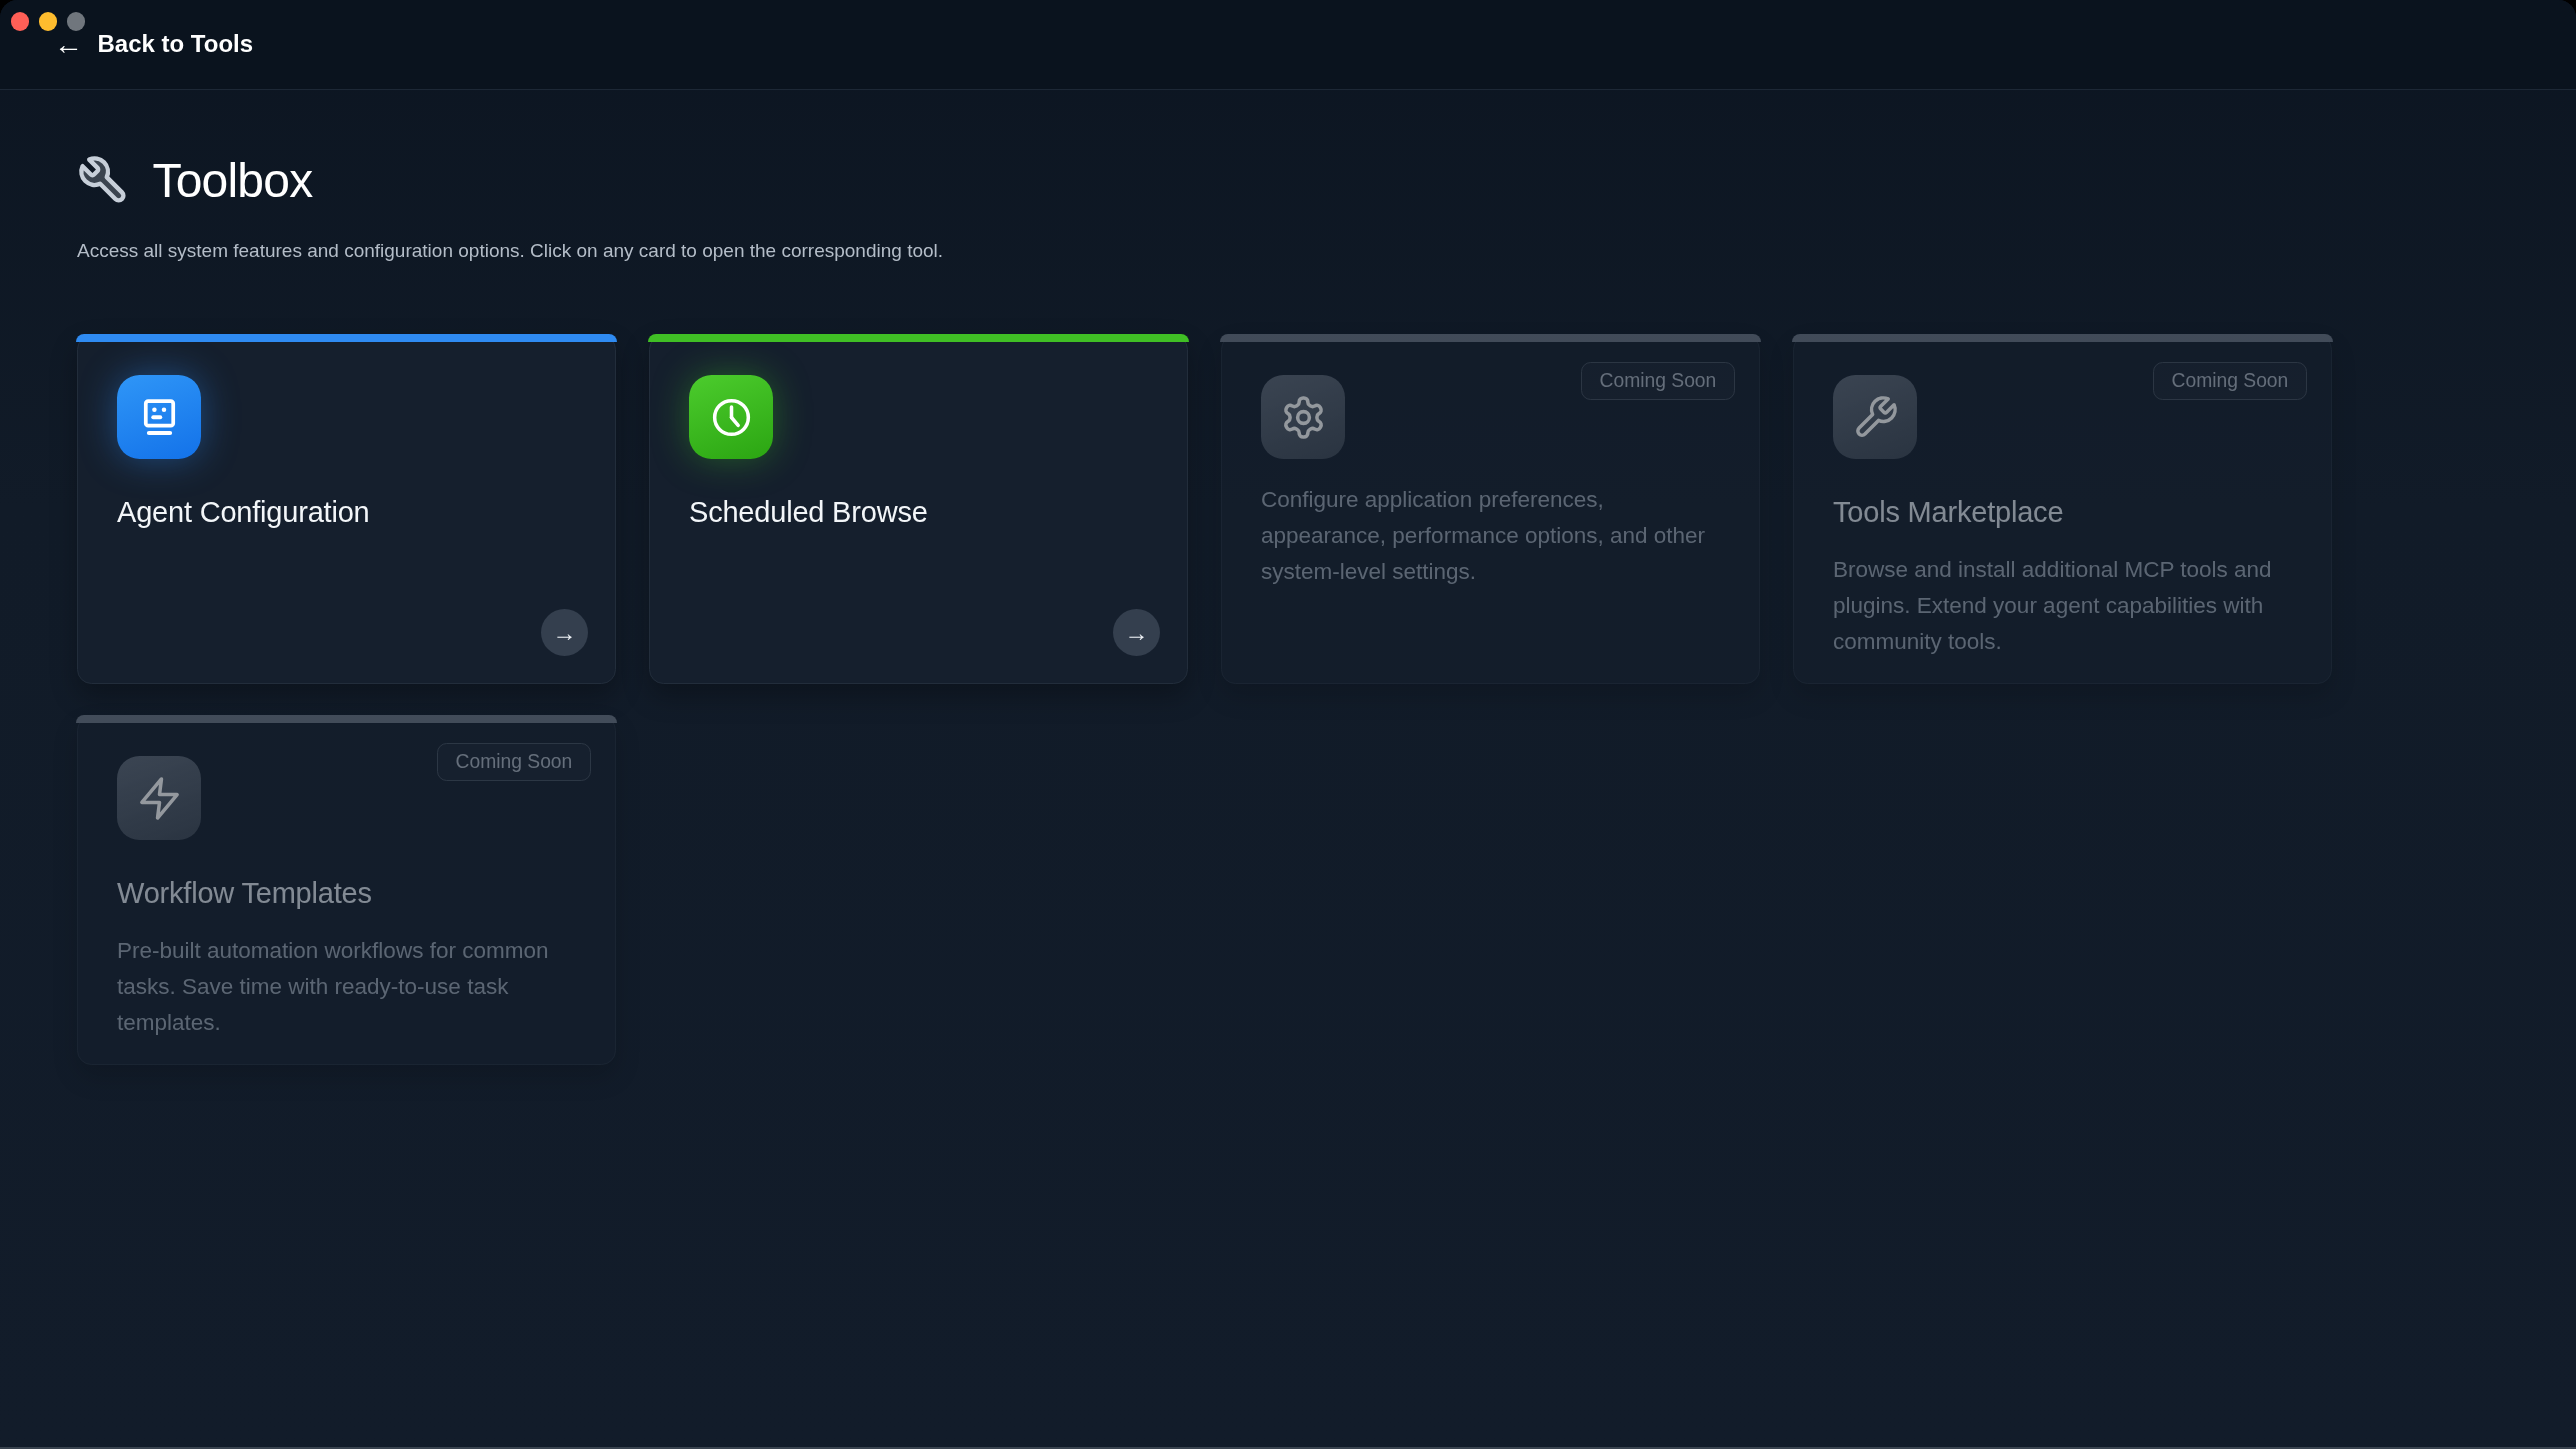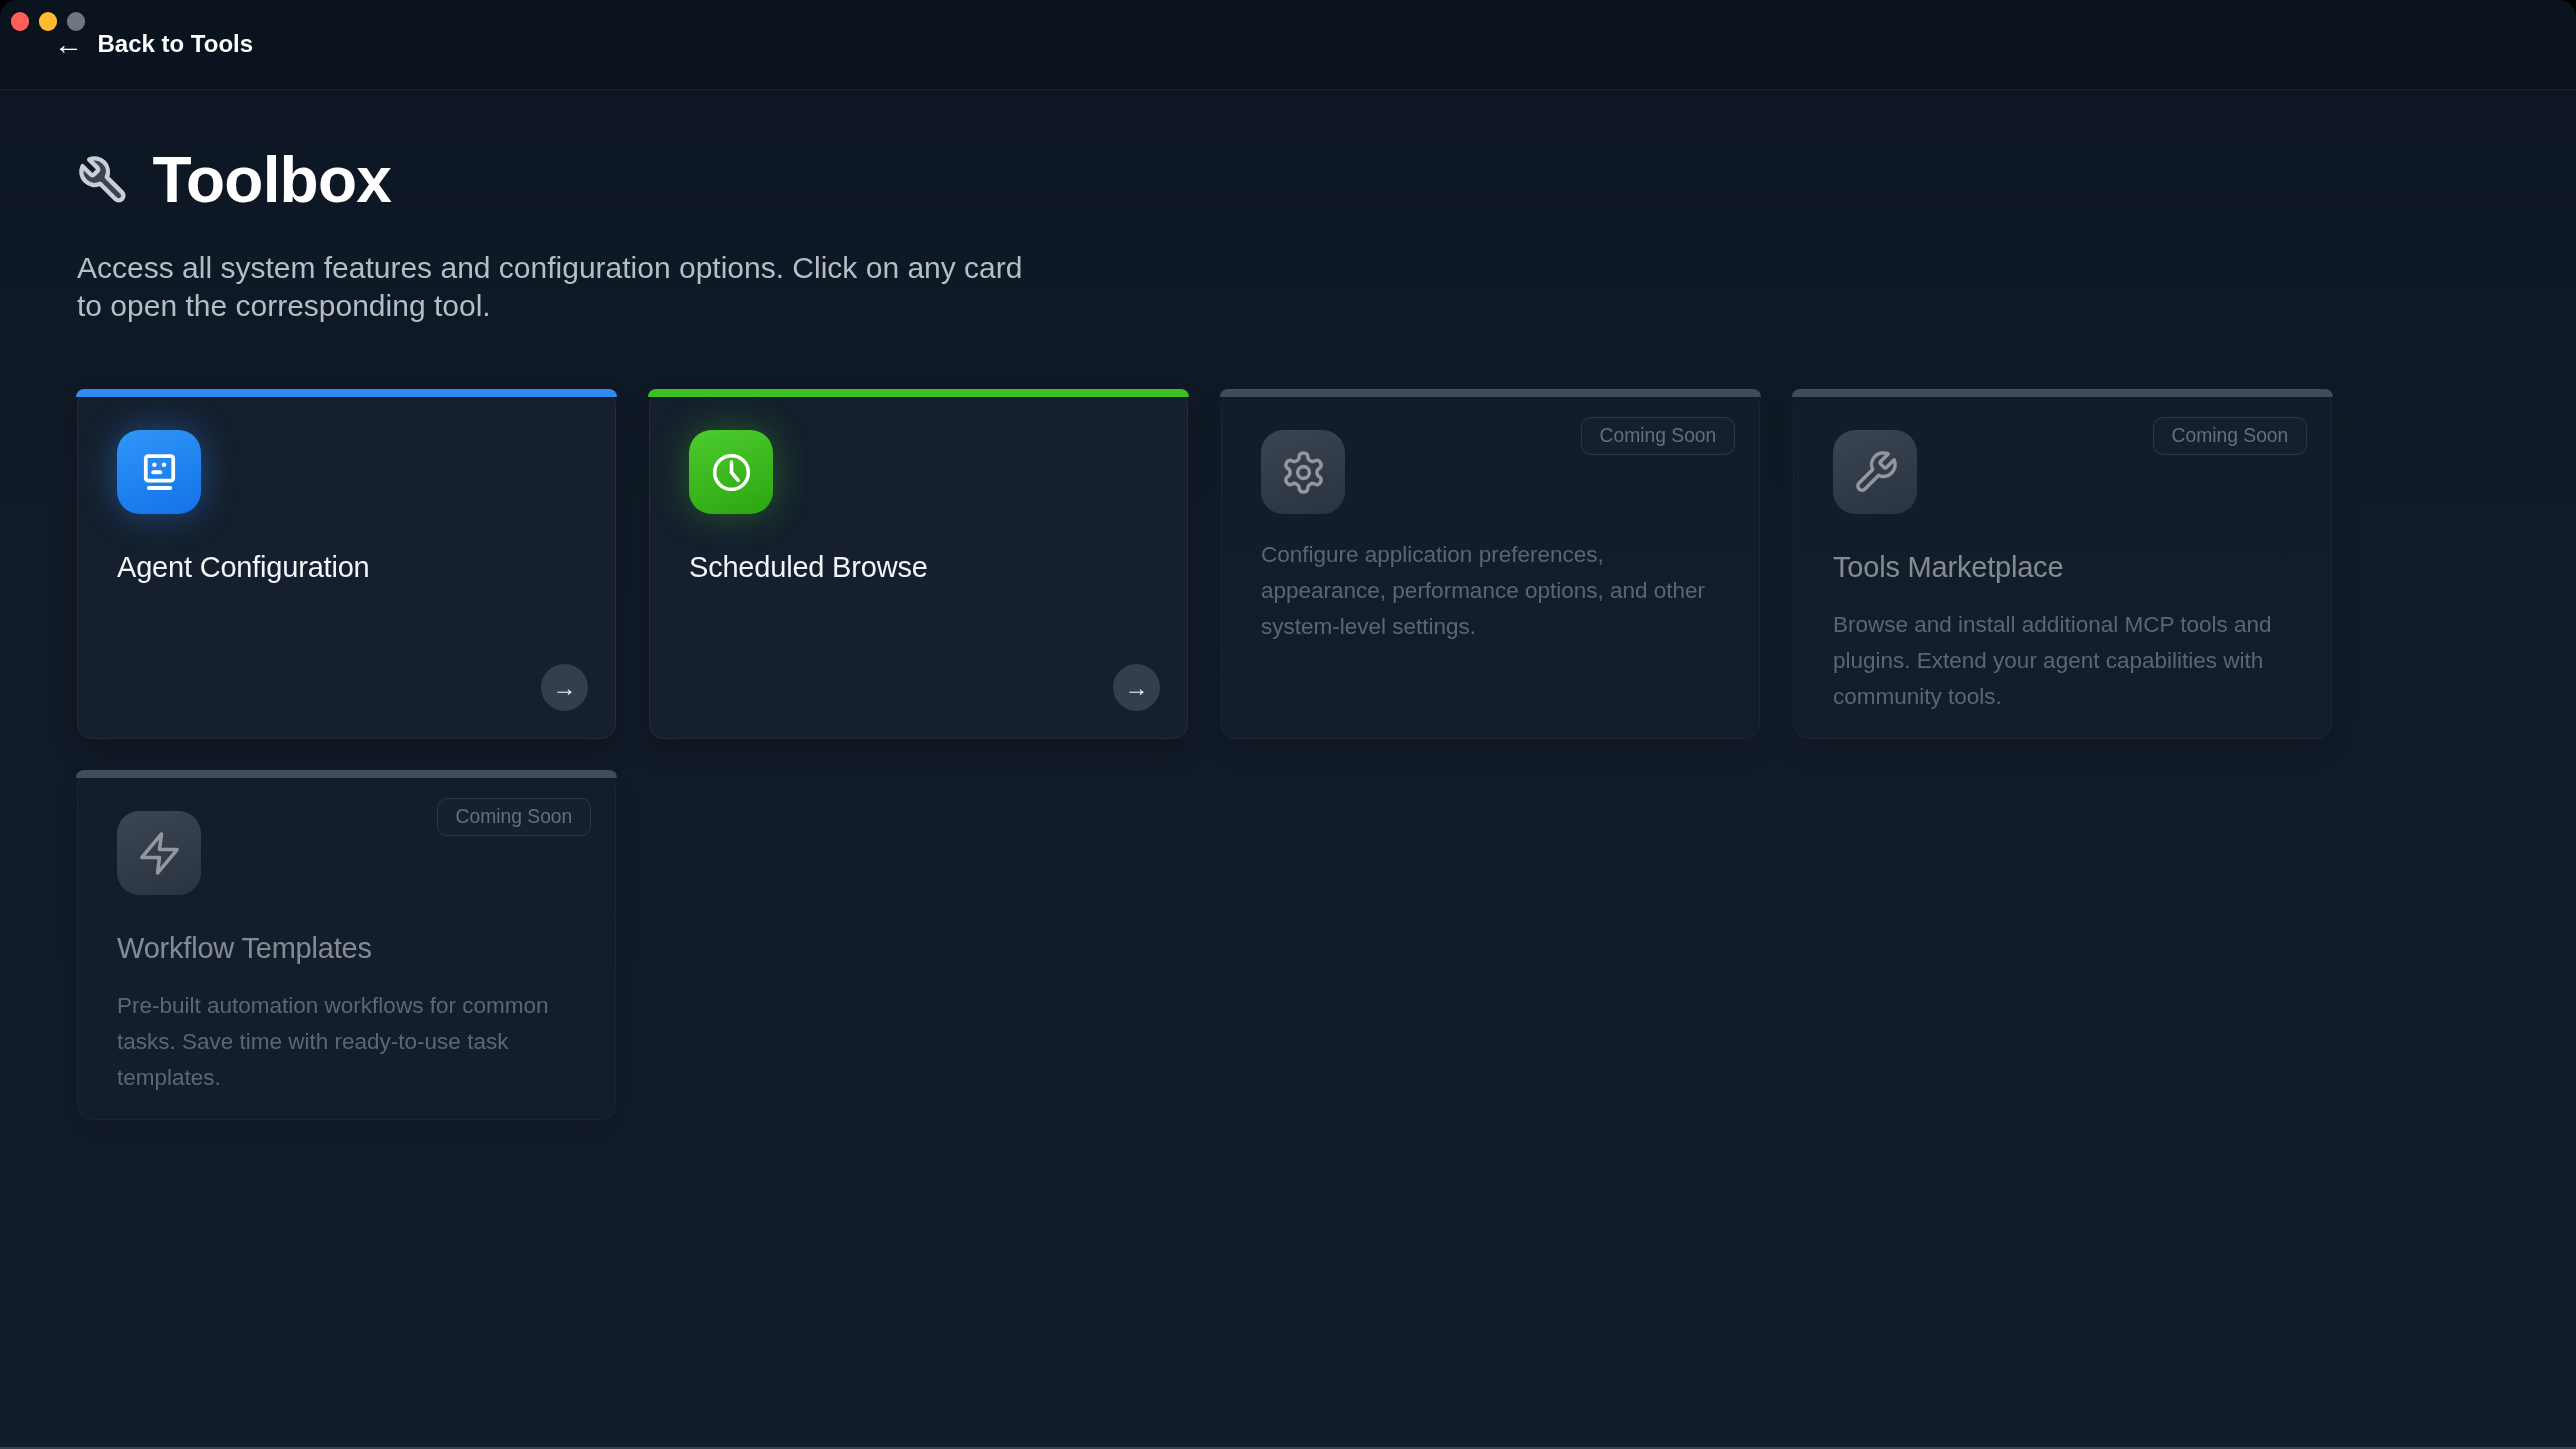--- a/index.html
+++ b/index.html
@@ -21,22 +21,22 @@
   .light.gray{background:#70767d;}
   .back{
     position:absolute;top:29px;left:48px;display:flex;align-items:center;gap:14.5px;
     color:#ffffff;font-size:24px;font-weight:700;cursor:pointer;background:none;border:none;
     font-family:"Liberation Sans",sans-serif;
   }
   .back .arrow{font-size:29px;font-weight:400;line-height:24px;}
   
   .main{padding:0 77px;}
   .page-title-row{display:flex;align-items:center;gap:22.5px;margin-top:60px;}
-  .page-title-row h1{margin:0;font-size:64px;line-height:61px;font-weight:700;color:#ffffff;letter-spacing:-0.8px;}
-  .subtitle{margin:38px 0 0;font-size:30px;line-height:38px;color:#b4bdc8;max-width:958px;}
+  .page-title-row h1{margin:0;font-size:48px;line-height:61px;font-weight:400;color:#ffffff;letter-spacing:-0.8px;}
+  .subtitle{margin:21px 0 0;font-size:19px;line-height:38px;color:#b4bdc8;max-width:958px;}
   
   .grid{margin-top:65px;display:grid;grid-template-columns:repeat(4,539px);column-gap:33px;row-gap:32px;}
   .card{
     position:relative;height:349px;box-sizing:border-box;padding:39px;
     background:#151f2d;border:1.6px solid #222d3b;border-radius:14.5px;
     box-shadow:0 11.3px 27px rgba(0,0,0,.28);
   }
   .card.dimmed{opacity:.55;}
   .card .accentbar{
     position:absolute;top:-1.6px;left:-1.6px;right:-1.6px;height:7.2px;

